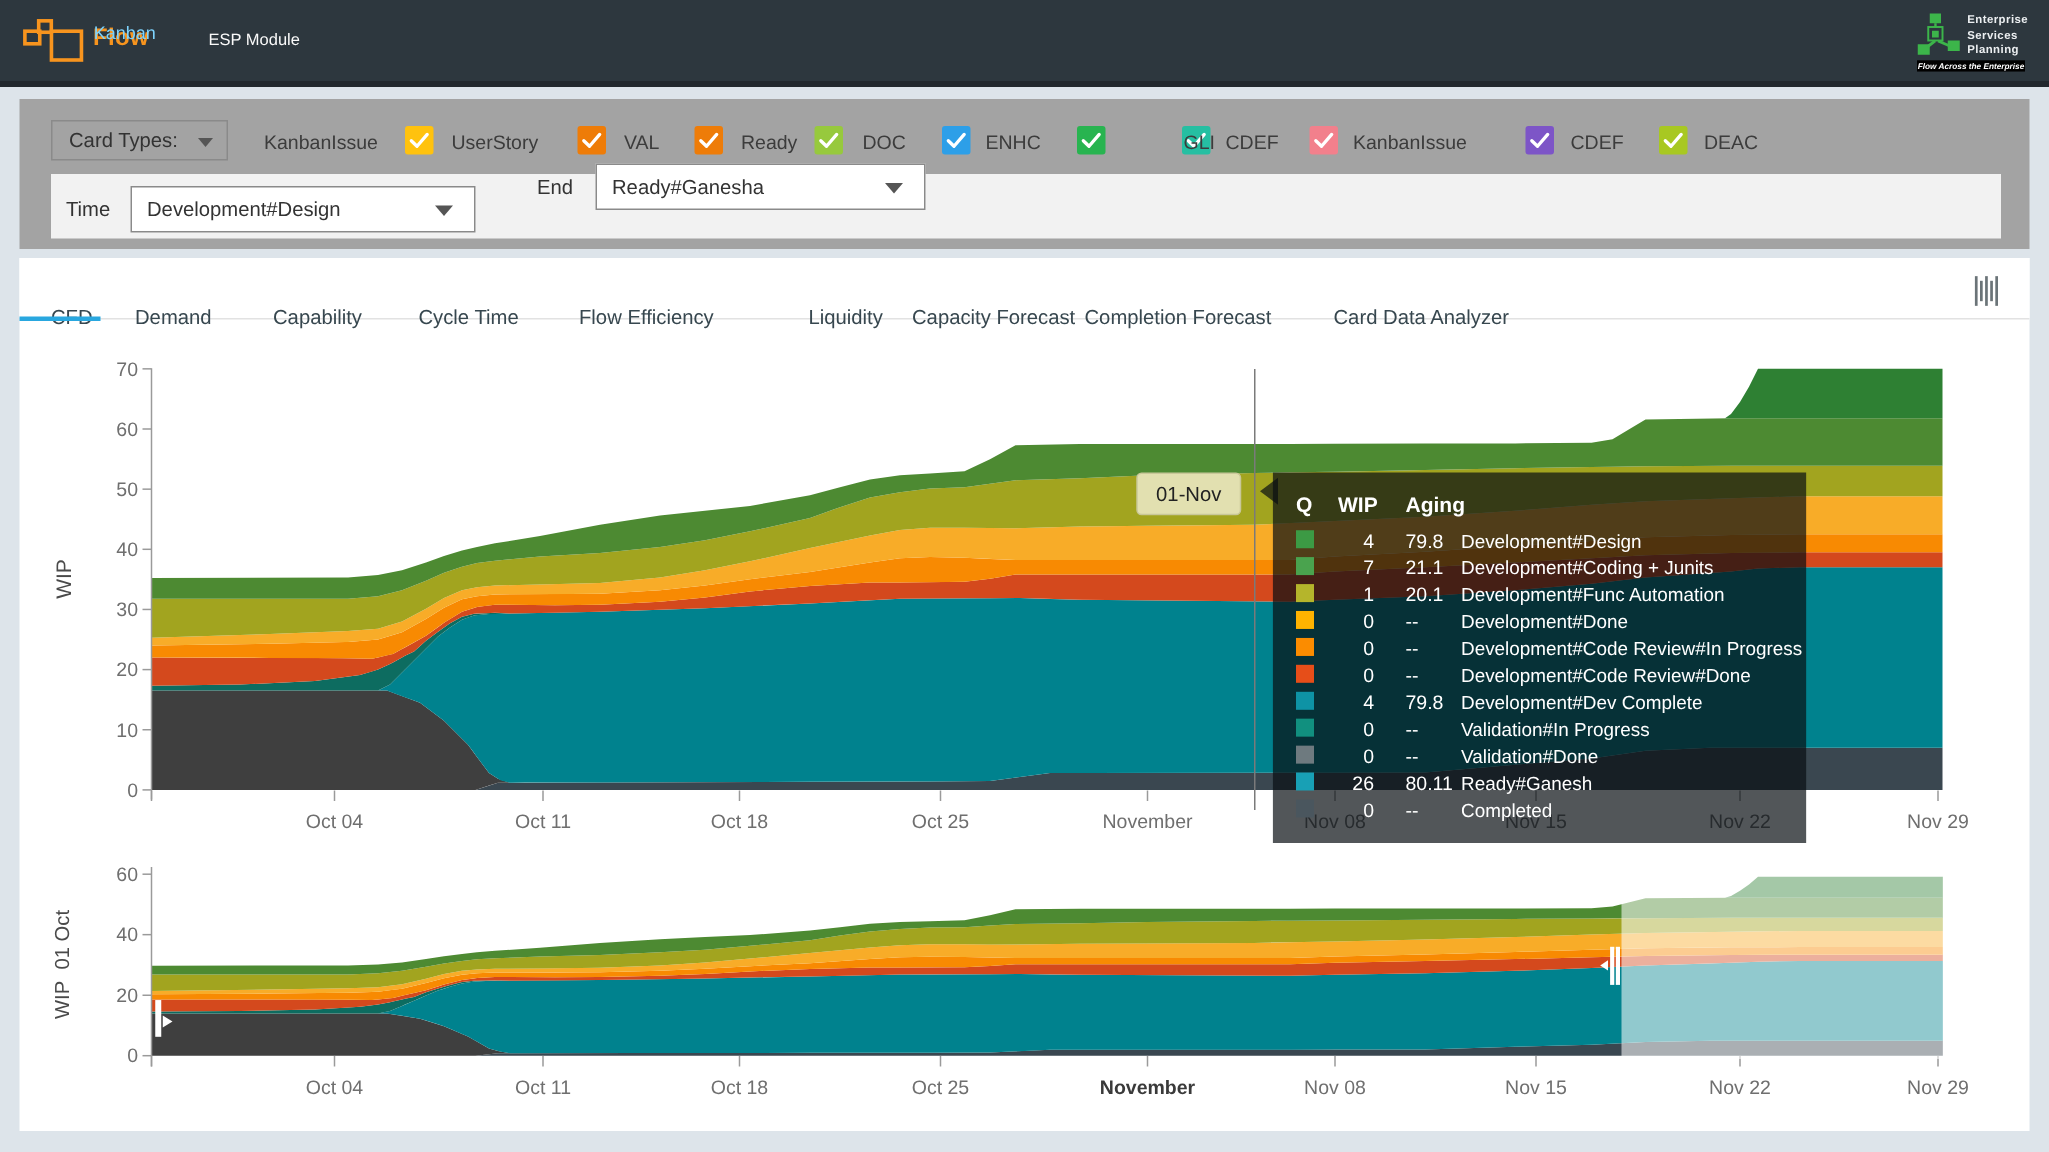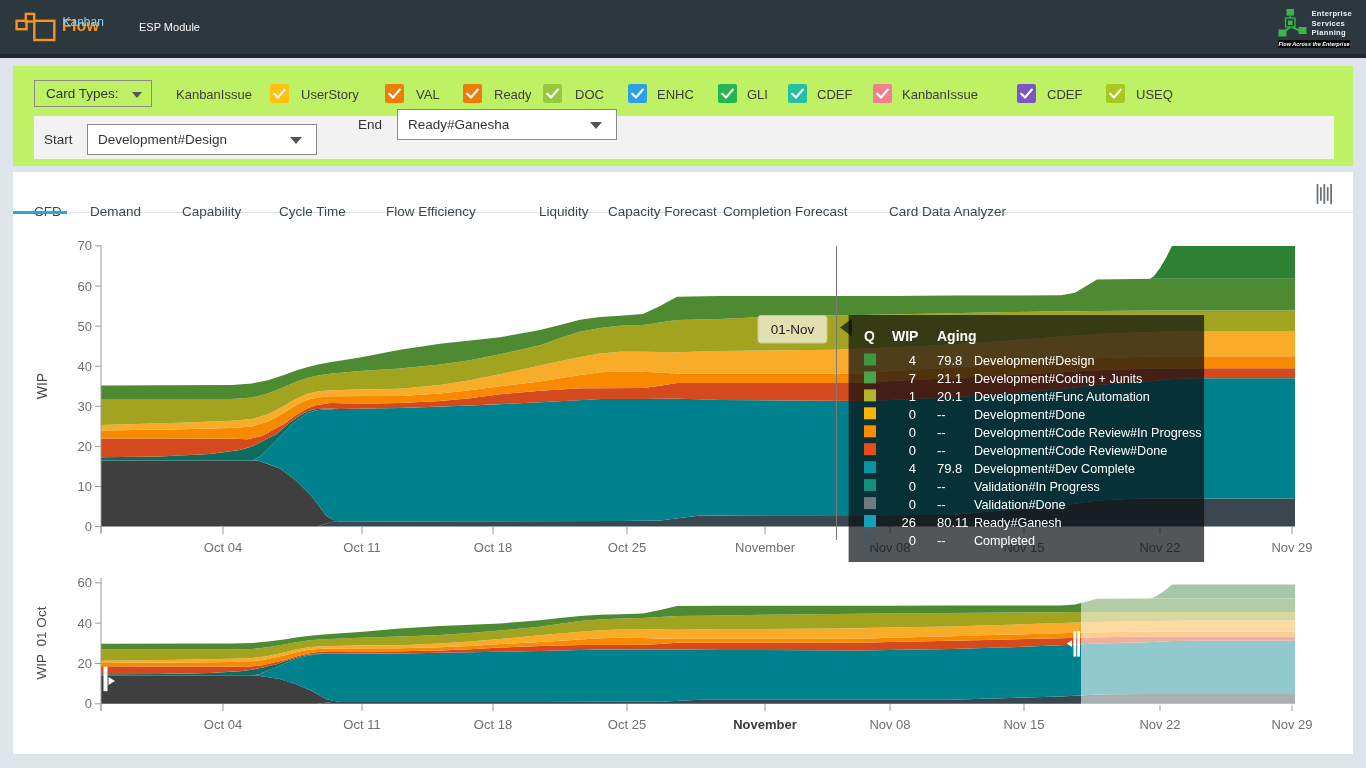--- a/index.html
+++ b/index.html
@@ -1,20 +1,20 @@
 <!DOCTYPE html>
 <html><head><meta charset="utf-8"><style>
 * { margin:0; padding:0; box-sizing:border-box; }
 body { width:1366px; height:768px; background:#dde4ea; font-family:"Liberation Sans", sans-serif; position:relative; overflow:hidden; }
 .hdr { position:absolute; left:0; top:0; width:1366px; height:58px; background:#2d373e; border-bottom:0; }
 .hdrstrip { position:absolute; left:0; top:54px; width:1366px; height:4px; background:#22282e; }
 .swift { position:absolute; left:62px; top:16.5px; color:#f7941e; font-size:16px; font-weight:bold; letter-spacing:0.2px; }
 .kanban { position:absolute; left:62.5px; top:15px; color:#7dd3fc; font-size:12px; }
 .espmod { position:absolute; left:139px; top:21px; color:#fafafa; font-size:11px; }
-.card1 { position:absolute; left:13px; top:66px; width:1340px; height:100px; background:#bef264; }
+.card1 { position:absolute; left:13px; top:66px; width:1340px; height:100px; background:#a3a3a3; }
 .ctbox { position:absolute; left:21px; top:14px; width:118px; height:27px; border:1px solid #8a8a8a; }
 .ctbox span { position:absolute; left:11px; top:5px; font-size:13.5px; color:#333; }
 .ctbox i { position:absolute; right:9px; top:11px; width:0; height:0; border-left:5px solid transparent; border-right:5px solid transparent; border-top:6px solid #555; }
 .cb { position:absolute; top:18px; width:19px; height:19px; border-radius:2px; }
 .cblab { position:absolute; top:21px; font-size:13px; color:#3c3c3c; }
 .startrow { position:absolute; left:21px; top:50px; width:1300px; height:43px; background:#f2f2f2; }
 .lab { position:absolute; top:14px; font-size:13.5px; color:#333; }
 .dd { position:absolute; top:8px; height:31px; background:#fff; border:1px solid #8a8a8a; }
 .dd span { position:absolute; left:10px; top:7px; font-size:13.5px; color:#333; }
 .dd i { position:absolute; right:14px; top:12px; width:0; height:0; border-left:6px solid transparent; border-right:6px solid transparent; border-top:7px solid #555; }
@@ -88,27 +88,27 @@
       </svg></div>
 <div class="cb" style="left:1093px;background:#a8c822"><svg width="19" height="19" viewBox="0 0 19 19">
         <path d="M4.2,9.8 L8,13.5 L14.8,5.6" stroke="#fff" stroke-width="2.2" fill="none" stroke-linecap="round" stroke-linejoin="round"></path>
       </svg></div>
 <div class="cblab" style="left:163px">KanbanIssue</div>
 <div class="cblab" style="left:288px">UserStory</div>
 <div class="cblab" style="left:403px">VAL</div>
 <div class="cblab" style="left:481px">Ready</div>
 <div class="cblab" style="left:562px">DOC</div>
 <div class="cblab" style="left:644px">ENHC</div>
-<div class="cblab" style="left:734px">GLI</div>
+<div class="cblab" style="left:776px">GLI</div>
 <div class="cblab" style="left:804px">CDEF</div>
 <div class="cblab" style="left:889px">KanbanIssue</div>
 <div class="cblab" style="left:1034px">CDEF</div>
-<div class="cblab" style="left:1123px">USEQ</div>
+<div class="cblab" style="left:1123px">DEAC</div>
 <div class="startrow"></div>
-<div class="lab" style="left:31px;top:66px">Start</div>
+<div class="lab" style="left:31px;top:66px">Time</div>
 <div class="dd" style="left:74px;top:58px;width:230px">
       <span>Development#Design</span>
       <i></i>
     </div>
 <div class="lab" style="left:345px;top:51px">End</div>
 <div class="dd" style="left:384px;top:43px;width:220px">
       <span>Ready#Ganesha</span>
       <i></i>
     </div>
 </div>

